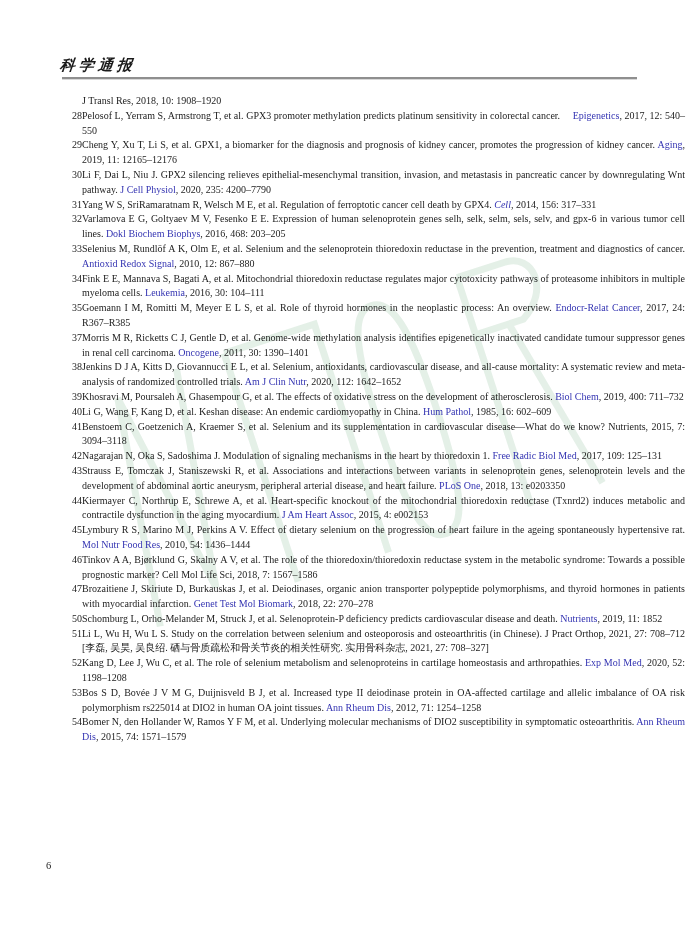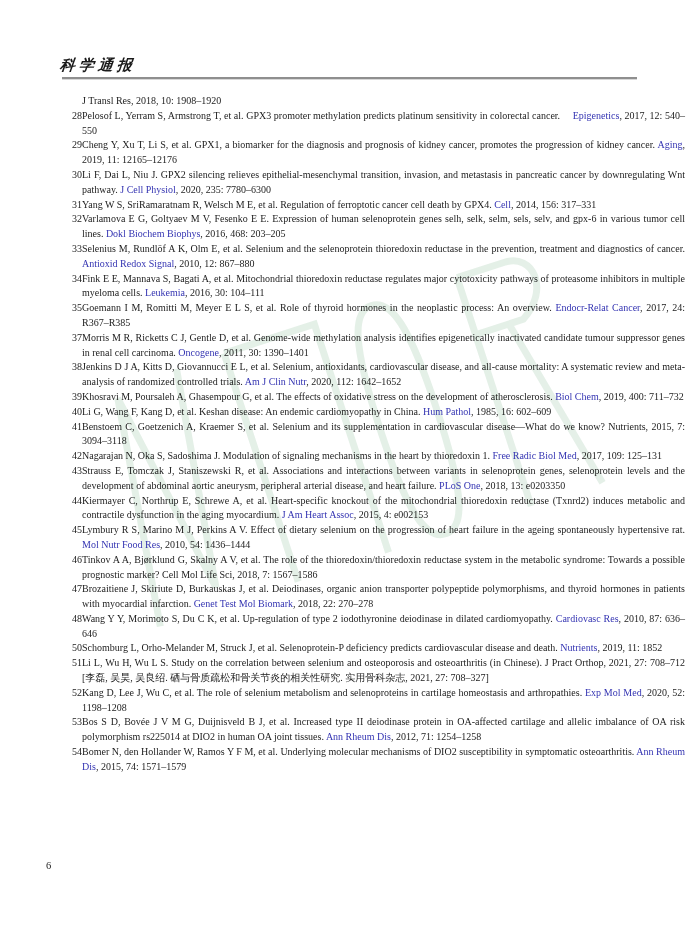--- a/index.html
+++ b/index.html
@@ -53,25 +53,25 @@
     <div class="ref-row">
       <div class="ref-num">28</div>
       <div class="ref-text"><span>Pelosof L, Yerram S, Armstrong T, et al. </span><span class="it">GPX3</span><span> promoter methylation predicts platinum sensitivity in colorectal cancer. </span><span class="jlink" style="color: rgb(52, 52, 178); margin-left: 10px;">Epigenetics</span><span>, 2017, 12: 540–550</span></div>
     </div>
     <div class="ref-row">
       <div class="ref-num">29</div>
       <div class="ref-text"><span>Cheng Y, Xu T, Li S, et al. GPX1, a biomarker for the diagnosis and prognosis of kidney cancer, promotes the progression of kidney cancer. </span><span class="jlink" style="color: rgb(52, 52, 178);">Aging</span><span>, 2019, 11: 12165–12176</span></div>
     </div>
     <div class="ref-row">
       <div class="ref-num">30</div>
-      <div class="ref-text"><span>Li F, Dai L, Niu J. GPX2 silencing relieves epithelial-mesenchymal transition, invasion, and metastasis in pancreatic cancer by downregulating Wnt pathway. </span><span class="jlink" style="color: rgb(52, 52, 178);">J Cell Physiol</span><span>, 2020, 235: 7780–6300</span></div>
+      <div class="ref-text"><span>Li F, Dai L, Niu J. GPX2 silencing relieves epithelial-mesenchymal transition, invasion, and metastasis in pancreatic cancer by downregulating Wnt pathway. </span><span class="jlink" style="color: rgb(52, 52, 178);">J Cell Physiol</span><span>, 2020, 235: 4200–7790</span></div>
     </div>
     <div class="ref-row">
       <div class="ref-num">31</div>
-      <div class="ref-text"><span>Yang W S, SriRamaratnam R, Welsch M E, et al. Regulation of ferroptotic cancer cell death by GPX4. </span><span class="jlink" style="color: rgb(52, 52, 178);">Cell</span><span>, 2014, 156: 317–331</span></div>
+      <div class="ref-text"><span>Yang W S, SriRamaratnam R, Welsch M E, et al. Regulation of ferroptotic cancer cell death by GPX4. </span><span class="jlink" style="color: rgb(52, 52, 178); font-style: italic;">Cell</span><span>, 2014, 156: 317–331</span></div>
     </div>
     <div class="ref-row">
       <div class="ref-num">32</div>
       <div class="ref-text"><span>Varlamova E G, Goltyaev M V, Fesenko E E. Expression of human selenoprotein genes </span><span class="it">selh</span><span>, </span><span class="it">selk</span><span>, </span><span class="it">selm</span><span>, </span><span class="it">sels</span><span>, </span><span class="it">selv</span><span>, and </span><span class="it">gpx-6</span><span> in various tumor cell lines. </span><span class="jlink" style="color: rgb(52, 52, 178);">Dokl Biochem Biophys</span><span>, 2016, 468: 203–205</span></div>
     </div>
     <div class="ref-row">
       <div class="ref-num">33</div>
       <div class="ref-text"><span>Selenius M, Rundlöf A K, Olm E, et al. Selenium and the selenoprotein thioredoxin reductase in the prevention, treatment and diagnostics of cancer. </span><span class="jlink" style="color: rgb(52, 52, 178);">Antioxid Redox Signal</span><span>, 2010, 12: 867–880</span></div>
     </div>
     <div class="ref-row">
@@ -120,24 +120,20 @@
     </div>
     <div class="ref-row">
       <div class="ref-num">46</div>
       <div class="ref-text"><span>Tinkov A A, Bjørklund G, Skalny A V, et al. The role of the thioredoxin/thioredoxin reductase system in the metabolic syndrome: Towards a possible prognostic marker? Cell Mol Life Sci, 2018, 7: 1567–1586</span></div>
     </div>
     <div class="ref-row">
       <div class="ref-num">47</div>
       <div class="ref-text"><span>Brozaitiene J, Skiriute D, Burkauskas J, et al. Deiodinases, organic anion transporter polypeptide polymorphisms, and thyroid hormones in patients with myocardial infarction. </span><span class="jlink" style="color: rgb(52, 52, 178); margin-top: 38px;">Genet Test Mol Biomark</span><span>, 2018, 22: 270–278</span></div>
     </div>
     <div class="ref-row">
-      <div class="ref-num">48</div>
-      <div class="ref-text"><span>Wang Y Y, Morimoto S, Du C K, et al. Up-regulation of type 2 iodothyronine deiodinase in dilated cardiomyopathy. </span><span class="jlink" style="color: rgb(52, 52, 178);">Cardiovasc Res</span><span>, 2010, 87: 636–646</span></div>
-    </div>
-    <div class="ref-row">
       <div class="ref-num">50</div>
       <div class="ref-text"><span>Schomburg L, Orho-Melander M, Struck J, et al. Selenoprotein-P deficiency predicts cardiovascular disease and death. </span><span class="jlink" style="color: rgb(52, 52, 178);">Nutrients</span><span>, 2019, 11: 1852</span></div>
     </div>
     <div class="ref-row">
       <div class="ref-num">51</div>
       <div class="ref-text"><span>Li L, Wu H, Wu L S. Study on the correlation between selenium and osteoporosis and osteoarthritis (in Chinese). J Pract Orthop, 2021, 27: 708–712 [李磊, 吴昊, 吴良绍. 硒与骨质疏松和骨关节炎的相关性研究. 实用骨科杂志, 2021, 27: 708–327]</span></div>
     </div>
     <div class="ref-row">
       <div class="ref-num">52</div>
       <div class="ref-text"><span>Kang D, Lee J, Wu C, et al. The role of selenium metabolism and selenoproteins in cartilage homeostasis and arthropathies. </span><span class="jlink" style="color: rgb(52, 52, 178);">Exp Mol Med</span><span>, 2020, 52: 1198–1208</span></div>

